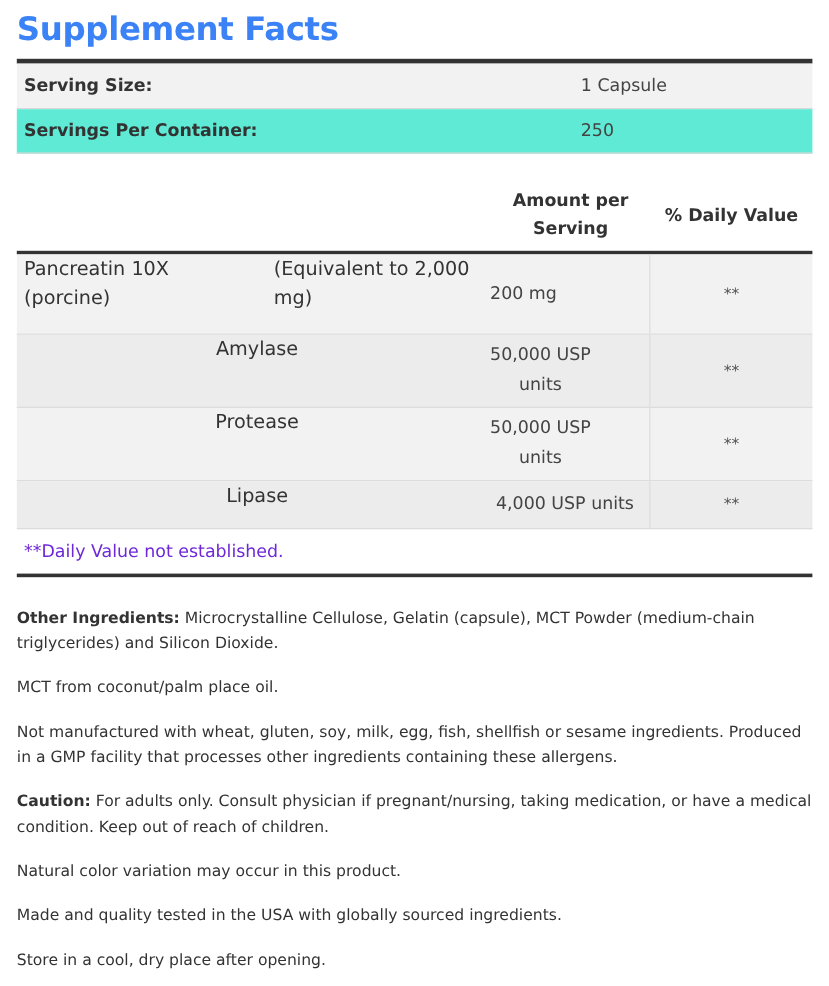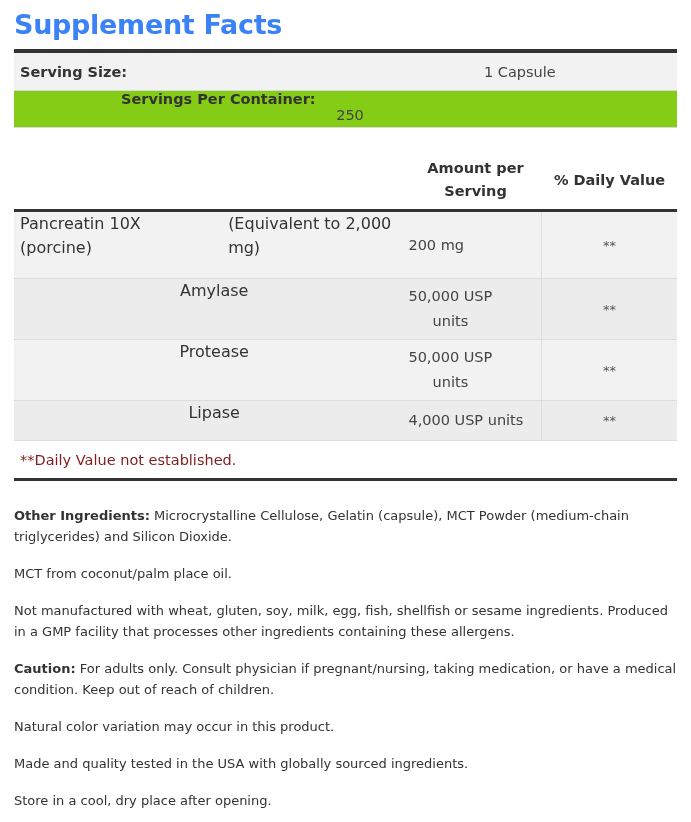--- a/index.html
+++ b/index.html
@@ -4,34 +4,34 @@
 <style>
   html, body { margin: 0; padding: 0; background: #ffffff; }
   body { width: 691px; height: 822px; overflow: hidden; font-family: "DejaVu Sans", sans-serif; color: #333333; position: relative; }
   .title { position: absolute; left: 14px; top: 9px; font-size: 27px; font-weight: bold; color: #3b82f6; letter-spacing: -0.3px; }
   .tbl { position: absolute; left: 14px; width: 663px; }
   .serving { top: 49px; border-top: 4px solid #333333; }
   .srow { display: flex; align-items: center; border-bottom: 1px solid #d8d8d8; font-size: 14.5px; }
   .srow .lbl { width: 455px; padding-left: 6px; font-weight: bold; }
   .srow .val { padding-left: 9px; color: #444; }
   .s1 { height: 37px; background: #f2f2f2; }
-  .s2 { height: 36px; background: #84cc16; flex-direction: column; }
+  .s2 { height: 36px; background: #5eead4; }
   .head { top: 150px; height: 59px; display: flex; border-bottom: 3px solid #333333; font-weight: bold; font-size: 14.5px; }
   .head .c1 { width: 395px; }
   .head .c2 { width: 133px; display: flex; align-items: center; justify-content: center; text-align: center; line-height: 23px; }
   .head .c3 { width: 135px; display: flex; align-items: center; justify-content: center; }
   .body { top: 212px; }
   .row { display: flex; border-bottom: 1px solid #dcdcdc; font-size: 14.5px; }
   .row.odd { background: #f2f2f2; }
   .row.even { background: #ececec; }
   .row .c1 { width: 389px; padding-left: 6px; display: flex; flex-direction: row; justify-content: center; font-size: 16px; color: #333; line-height: 24px; }
   .row .c1 .sub { padding-left: 30px; }
   .row .c2 { width: 133px; display: flex; align-items: center; justify-content: flex-start; text-align: center; line-height: 25px; color: #444; padding-right: 4px; box-sizing: border-box; }
   .row .c3 { width: 135px; border-left: 1px solid #dcdcdc; display: flex; align-items: center; justify-content: center; color: #555; font-size: 13px; }
-  .foot { top: 441px; height: 37px; border-bottom: 3px solid #333333; font-size: 14.5px; display: flex; align-items: center; padding-left: 6px; width: 657px; color: #7f1d1d; }
+  .foot { top: 441px; height: 37px; border-bottom: 3px solid #333333; font-size: 14.5px; display: flex; align-items: center; padding-left: 6px; width: 657px; color: #6d28d9; }
   .notes { position: absolute; left: 14px; top: 505px; width: 665px; font-size: 13px; line-height: 21px; color: #333; }
   .notes p { margin: 0 0 16px 0; }
   .notes b { font-weight: bold; }
 </style>
 </head>
 <body>
 
 <div class="title">Supplement Facts</div>
 
 <div class="tbl serving">
@@ -79,21 +79,21 @@
       </div>
     <div class="c2">
         <div><span>50,000 USP</span><br><span>units</span></div>
       </div>
     <div class="c3">**</div>
   </div>
   <div class="row even" style="height:39px">
     <div class="c1">
         <span>Lipase</span>
       </div>
-    <div class="c2" style="justify-content:flex-start;padding-right:8px">
+    <div class="c2" style="justify-content:center;padding-right:8px">
         <span>4,000 USP units</span>
       </div>
     <div class="c3">**</div>
   </div>
 </div>
 
 <div class="tbl foot">**Daily Value not established.</div>
 
 <div class="notes">
   <p><b>Other Ingredients:</b><span> Microcrystalline Cellulose, Gelatin (capsule), MCT Powder (medium-chain triglycerides) and Silicon Dioxide.</span></p>

